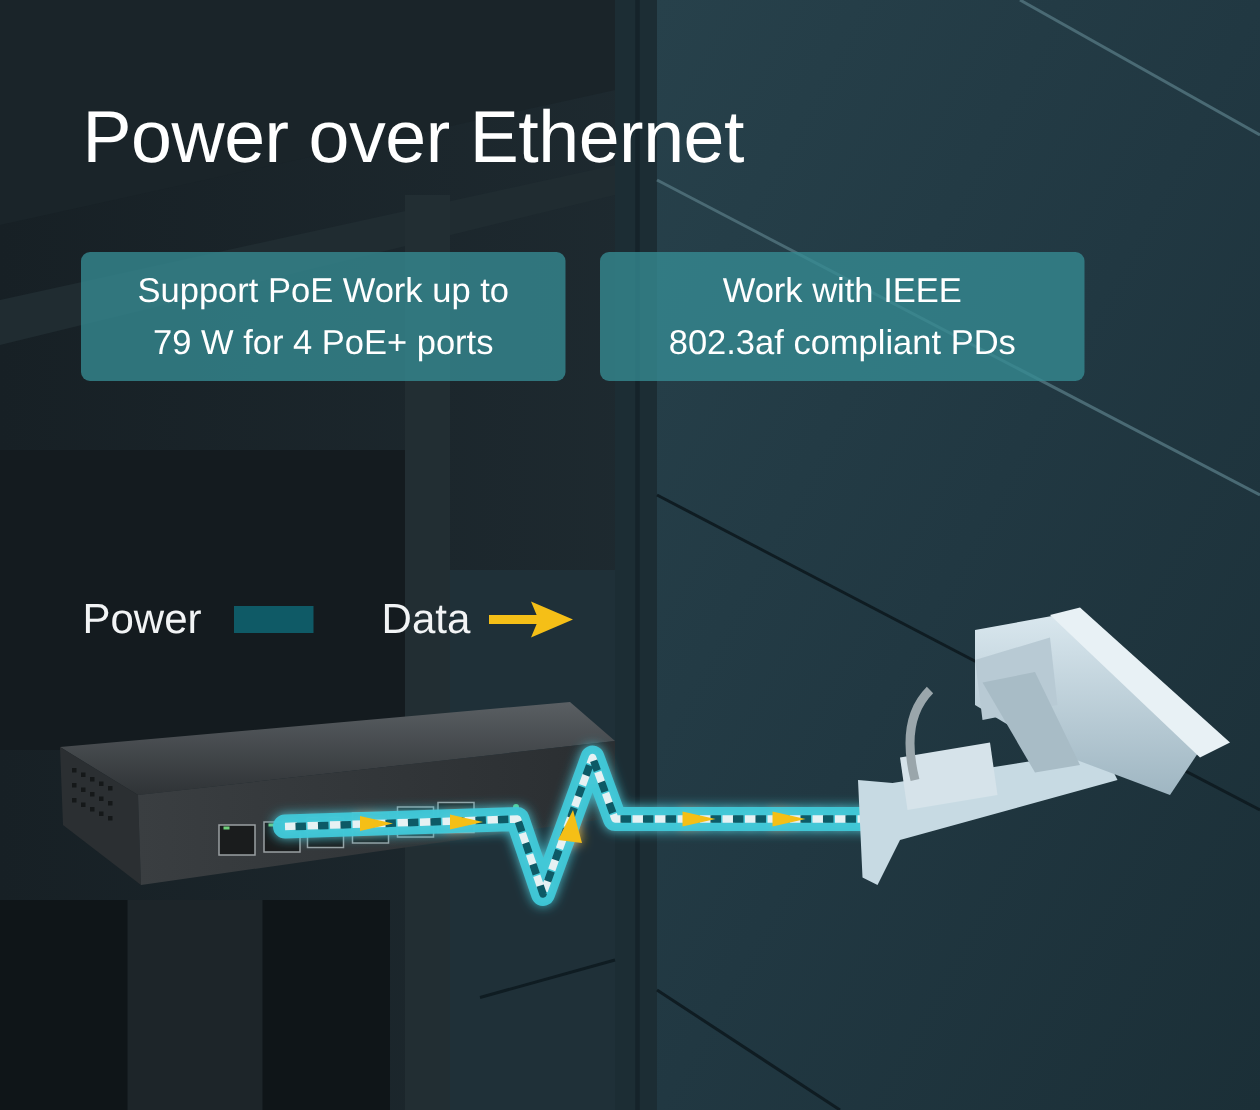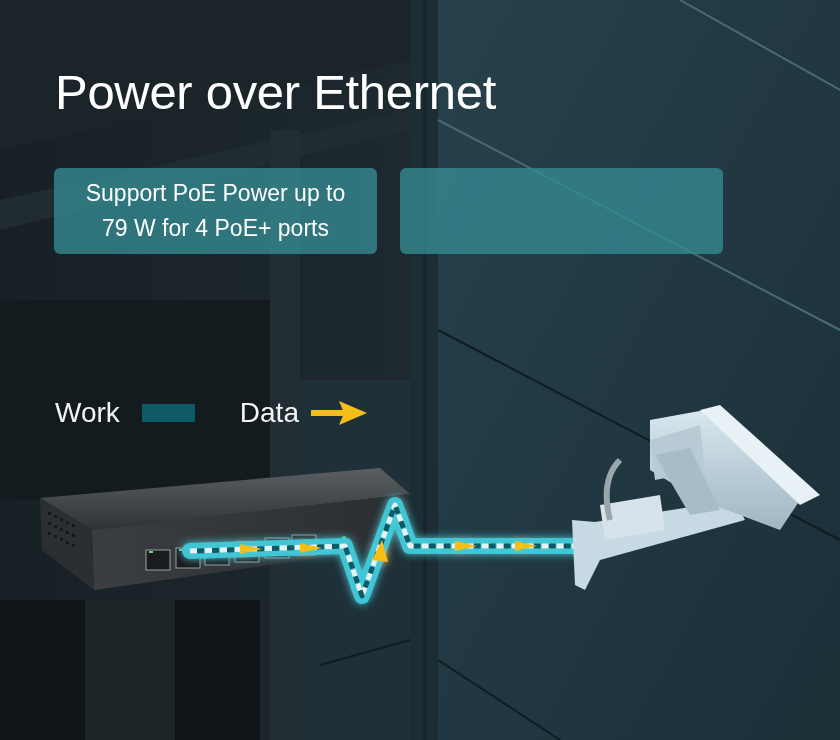--- a/index.html
+++ b/index.html
@@ -135,31 +135,33 @@
       <polygon points="700,410 720,405 820,495 800,505" fill="#e8f1f5"></polygon>
       <polygon points="650,440 700,425 705,470 655,480" fill="#b8cad4"></polygon>
       <polygon points="655,455 690,448 720,510 690,515" fill="#a8bcc6"></polygon>
     </g>
   </svg>
 
   <div class="title">Power over Ethernet</div>
 
   <div class="card card-1">
     <div>
-      <span>Support PoE Power up to</span>
+      <span>Support PoE Work up to</span>
       <span>79 W for 4 PoE+ ports</span>
     </div>
   </div>
   <div class="card card-2">
     <div>
+      <span>Work with IEEE</span>
+      <span>802.3af compliant PDs</span>
     </div>
   </div>
 
   <div class="legend">
-    <span class="legend-label">Work</span>
+    <span class="legend-label">Power</span>
     <span class="legend-data-swatch"></span>
     <span class="legend-label legend-power-label">Data</span>
     <svg class="legend-arrow" width="56" height="26" viewBox="0 0 56 26">
       <rect x="0" y="10" width="34" height="6" fill="#f5bf17"></rect>
       <polygon points="28,1 56,13 28,25 33,13" fill="#f5bf17"></polygon>
     </svg>
   </div>
 
 </div>
 

